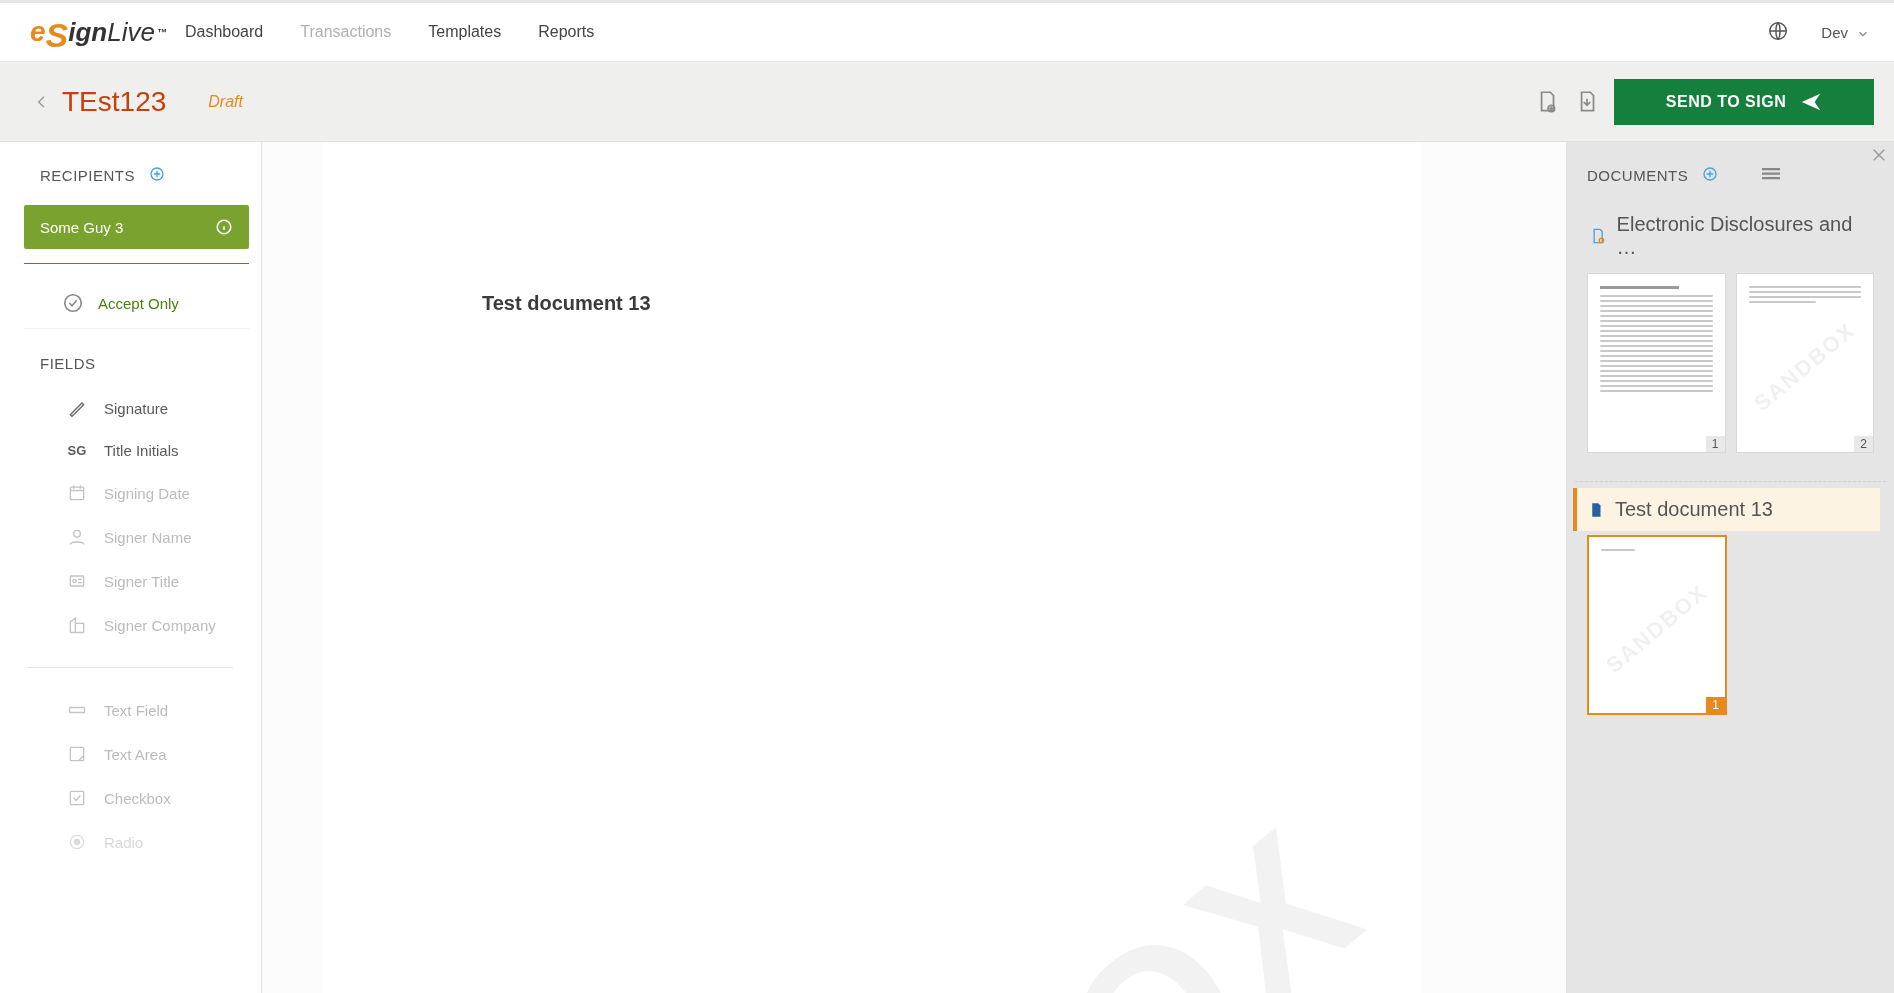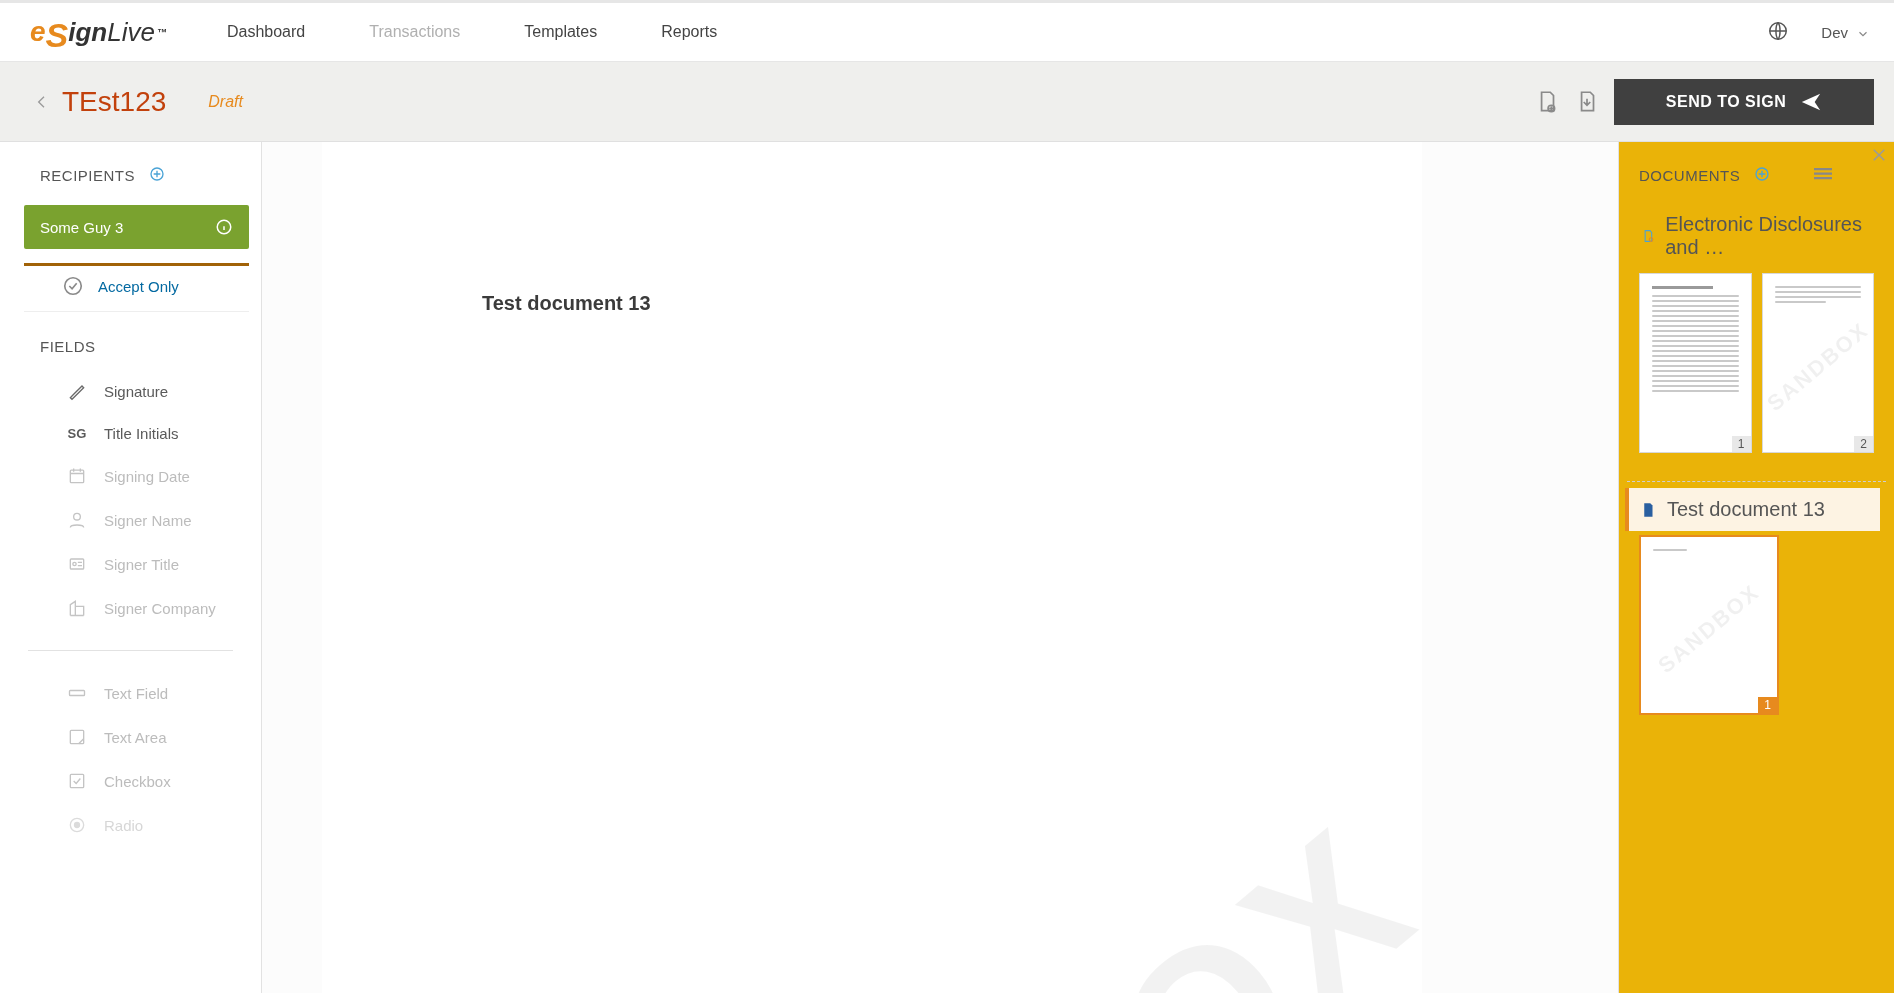--- a/index.html
+++ b/index.html
@@ -22,21 +22,21 @@
     display: flex;
     align-items: center;
     padding: 0 30px;
     position: relative;
   }
   .logo { display:flex; align-items:center; font-style: italic; font-weight:700; font-size:26px; color:#333; }
   .logo .e { color:#e78a1e; font-size:28px; }
   .logo .s { color:#e78a1e; font-size:34px; font-weight:700; display:inline-block; transform: translateY(3px); }
   .logo .live { color:#333; font-weight:400; }
   .logo .tm { font-size:10px; vertical-align: top; margin-left:2px;}
-  .navlinks { display:flex; margin-left: 60px; gap: 64px; }
+  .navlinks { display:flex; margin-left: 18px; gap: 37px; }
   .navlink { color:#444; font-size:16px; cursor:pointer; }
   .navlink.active { color:#b0b0b0; }
   .nav-right { position:absolute; right:24px; display:flex; align-items:center; gap:32px; }
   .globe-icon svg { width:22px; height:22px; }
   .user-drop { display:flex; align-items:flex-end; gap:8px; font-size:15px; color:#555; cursor:pointer;}
   .chev { width:14px; height:14px; }
 
   
   .subheader {
     height: 80px;
@@ -46,21 +46,21 @@
     align-items:center;
     padding: 0 40px 0 34px;
     position: relative;
   }
   .back-chev { width:16px; height:24px; margin-right:12px; cursor:pointer;}
   .pkg-title { font-size: 28px; color:#c2410c; font-weight:400;}
   .draft { color:#e78a1e; font-style: italic; font-size:16px; margin-left: 42px;}
   .subheader-right { position:absolute; right:20px; display:flex; align-items:center; gap:14px;}
   .doc-action-icon { width:26px; height:26px; cursor:pointer; color:#777;}
   .send-btn {
-    background:#404040;
+    background:#15803d;
     color:#fff;
     font-weight:700;
     font-size:16px;
     letter-spacing: .5px;
     padding: 12px 28px;
     display:flex; align-items:center; gap:14px;
     cursor:pointer;
     min-width: 260px;
     justify-content:center;
   }
@@ -91,25 +91,25 @@
     padding: 0 16px;
     border-radius:2px;
     justify-content: space-between;
     cursor:pointer;
   }
   .recipient-card span{ font-size:15px;}
   .info-icon { width:18px; height:18px;}
 
   .accept-row {
     display:flex; align-items:center;
-    padding: 9px 24px 14px 38px;
-    border-top:3px solid #a16207;
+    padding: 28px 24px 14px 38px;
+    border-top:1px solid #a16207;
     border-bottom:1px solid #eee;
     margin: 0 12px 0 24px;
-    color:#0369a1; font-size:15px;
+    color:#4d7c0f; font-size:15px;
     gap: 14px;
     cursor:pointer;
   }
   .accept-row svg{ width:22px; height:22px; color:#888;}
 
   .fields-heading { padding: 26px 24px 14px 40px; font-size:15px; color:#555; letter-spacing:.5px;}
   .field-item {
     display:flex; align-items:center; gap:16px;
     padding: 12px 24px 12px 38px;
     font-size:15px;
@@ -148,23 +148,23 @@
     font-weight:700;
     color: rgba(0,0,0,0.05);
     transform: rotate(-40deg);
     letter-spacing: 10px;
     pointer-events:none;
     user-select:none;
   }
 
   
   .right-panel {
-    width: 276px;
+    width: 328px;
     border-left:1px solid #e2e2e2;
-    background:#eab308;
+    background:#e5e5e5;
     position:relative;
     padding: 20px 8px 0 8px;
   }
   .close-x { position:absolute; top:4px; right:6px; cursor:pointer; color:#999;}
   .close-x svg { width:18px; height:18px;}
   .docs-heading { display:flex; align-items:center; padding: 4px 12px 18px 12px; gap:14px;}
   .docs-heading .title { font-size:15px; color:#555; letter-spacing:.5px;}
   .reorder-icon svg { width:18px; height:14px; color:#777; }
   .reorder-icon { margin-left: 30px; cursor:pointer;}
 

